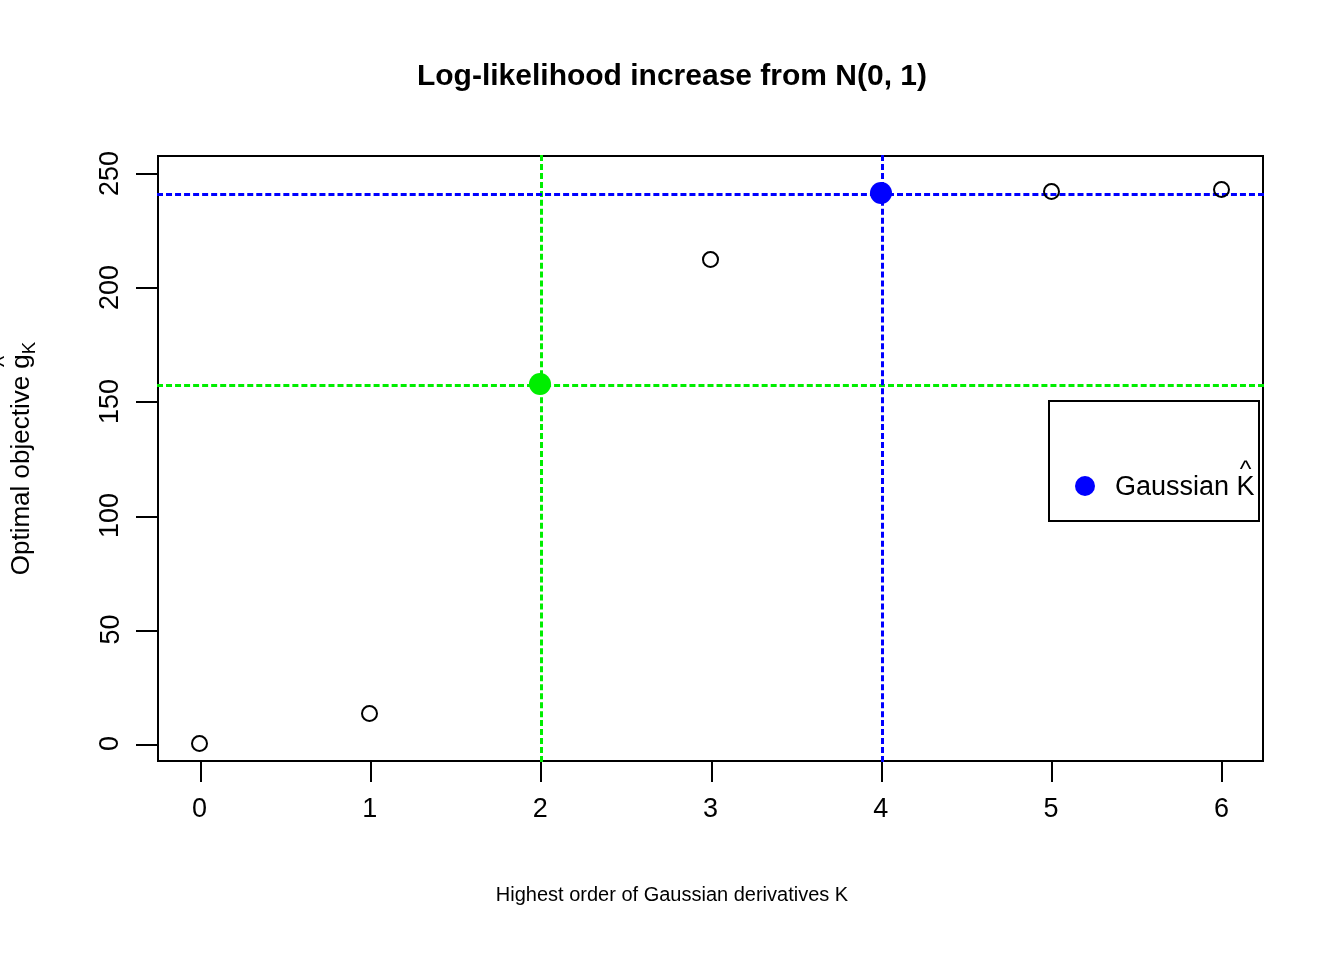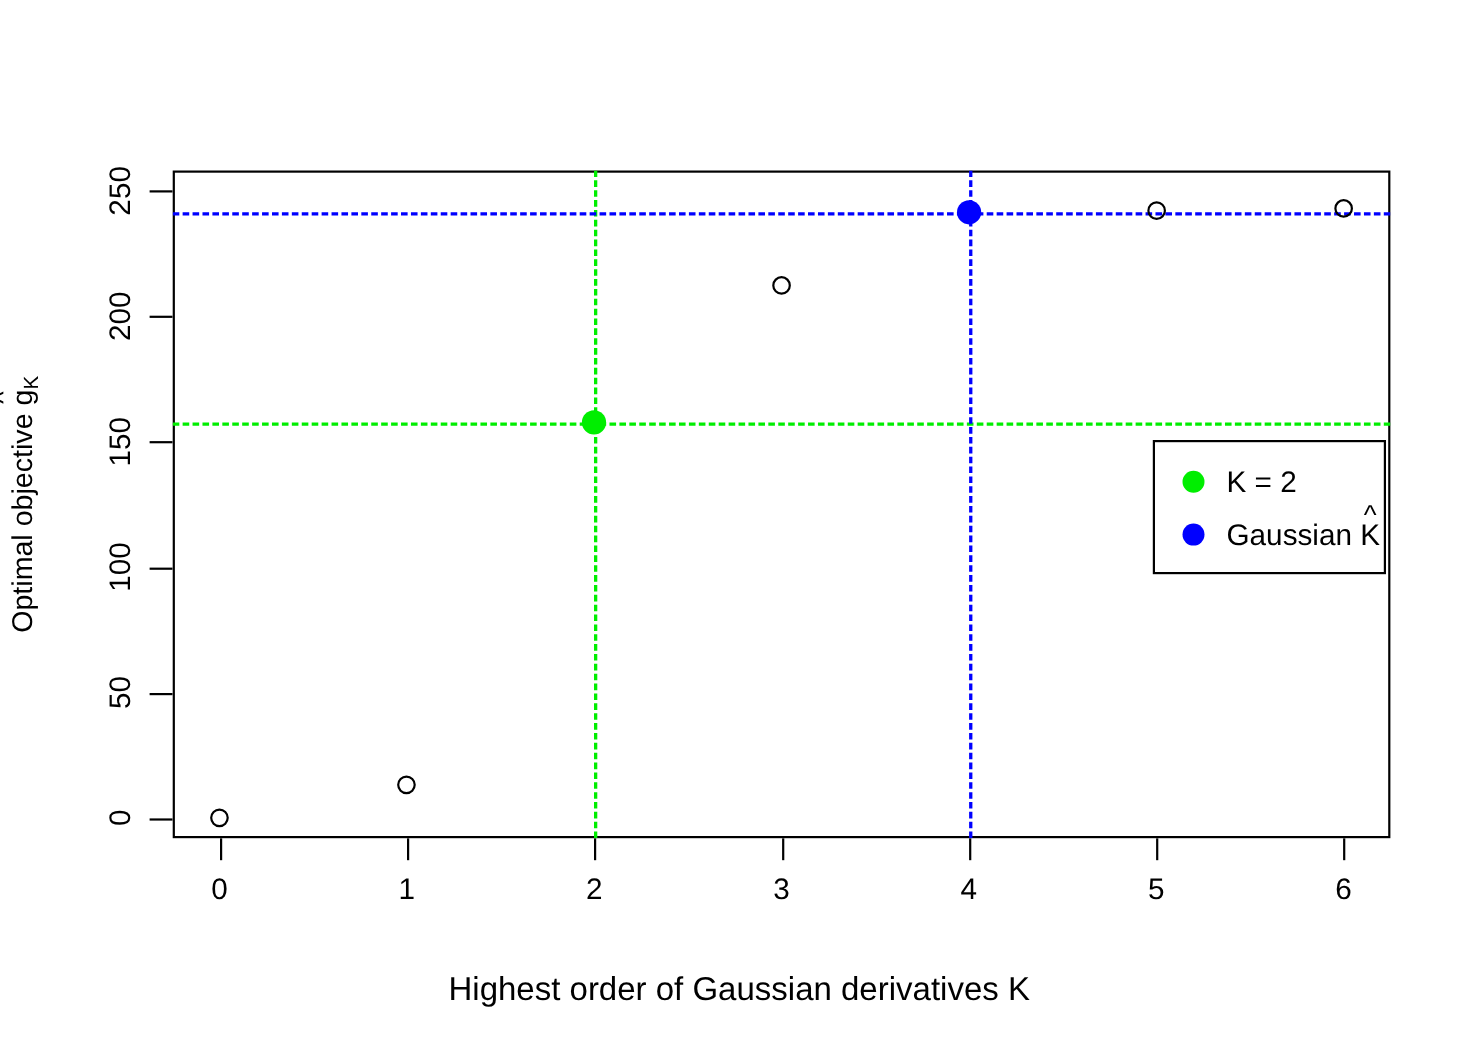--- a/index.html
+++ b/index.html
@@ -101,21 +101,21 @@
     white-space: nowrap;
   }
 
   
   #xlab {
     position: absolute;
     left: 0;
     top: 883px;
     width: 1344px;
     text-align: center;
-    font-size: 30px;
+    font-size: 20px;
     white-space: nowrap;
   }
   #ylab-wrap {
     position: absolute;
     left: 0px;
     top: 155px;
     width: 46px;
     height: 607px;
     display: flex;
     align-items: center;
@@ -214,20 +214,21 @@
     font-size: 27px;
     line-height: 1;
     white-space: nowrap;
   }
 </style>
 </head>
 <body>
 
 <div id="stage">
 
+  <div id="chart-title">Log-likelihood increase from N(0, 1)</div>
 
   <div id="ylab-wrap">
     <div id="ylab">
       <span>Optimal objective </span><span class="hatwrap"><span class="hatmark">^</span><span>g</span></span><span class="sub">K</span>
     </div>
   </div>
 
   <div id="xlab">Highest order of Gaussian derivatives K</div>
 
   <div id="axes-layer">
@@ -297,23 +298,19 @@
         <div class="pt-open" style="left: 212.885px; top: 558.166px;"></div>
         <div class="pt-filled" style="left: 383.192px; top: 229.336px; background: rgb(0, 238, 0);"></div>
         <div class="pt-open" style="left: 553.5px; top: 104.97px;"></div>
         <div class="pt-filled" style="left: 723.808px; top: 38.1086px; background: rgb(0, 0, 255);"></div>
         <div class="pt-open" style="left: 894.115px; top: 36.9677px;"></div>
         <div class="pt-open" style="left: 1064.42px; top: 34.2293px;"></div>
       </div>
   </div>
 
   <div id="legend">
-      <div class="legend-row" style="top: 14px;">
-        <div class="legend-dot" style="background: rgb(0, 238, 0);"></div>
-        <div class="legend-text">K = 2</div>
-      </div>
       <div class="legend-row" style="top: 62px;">
         <div class="legend-dot" style="background: rgb(0, 0, 255);"></div>
         <div class="legend-text"><span>Gaussian </span><span class="hatwrap"><span class="hatmark">^</span><span>K</span></span></div>
       </div>
     </div>
 
 </div>
 
 </body></html>

